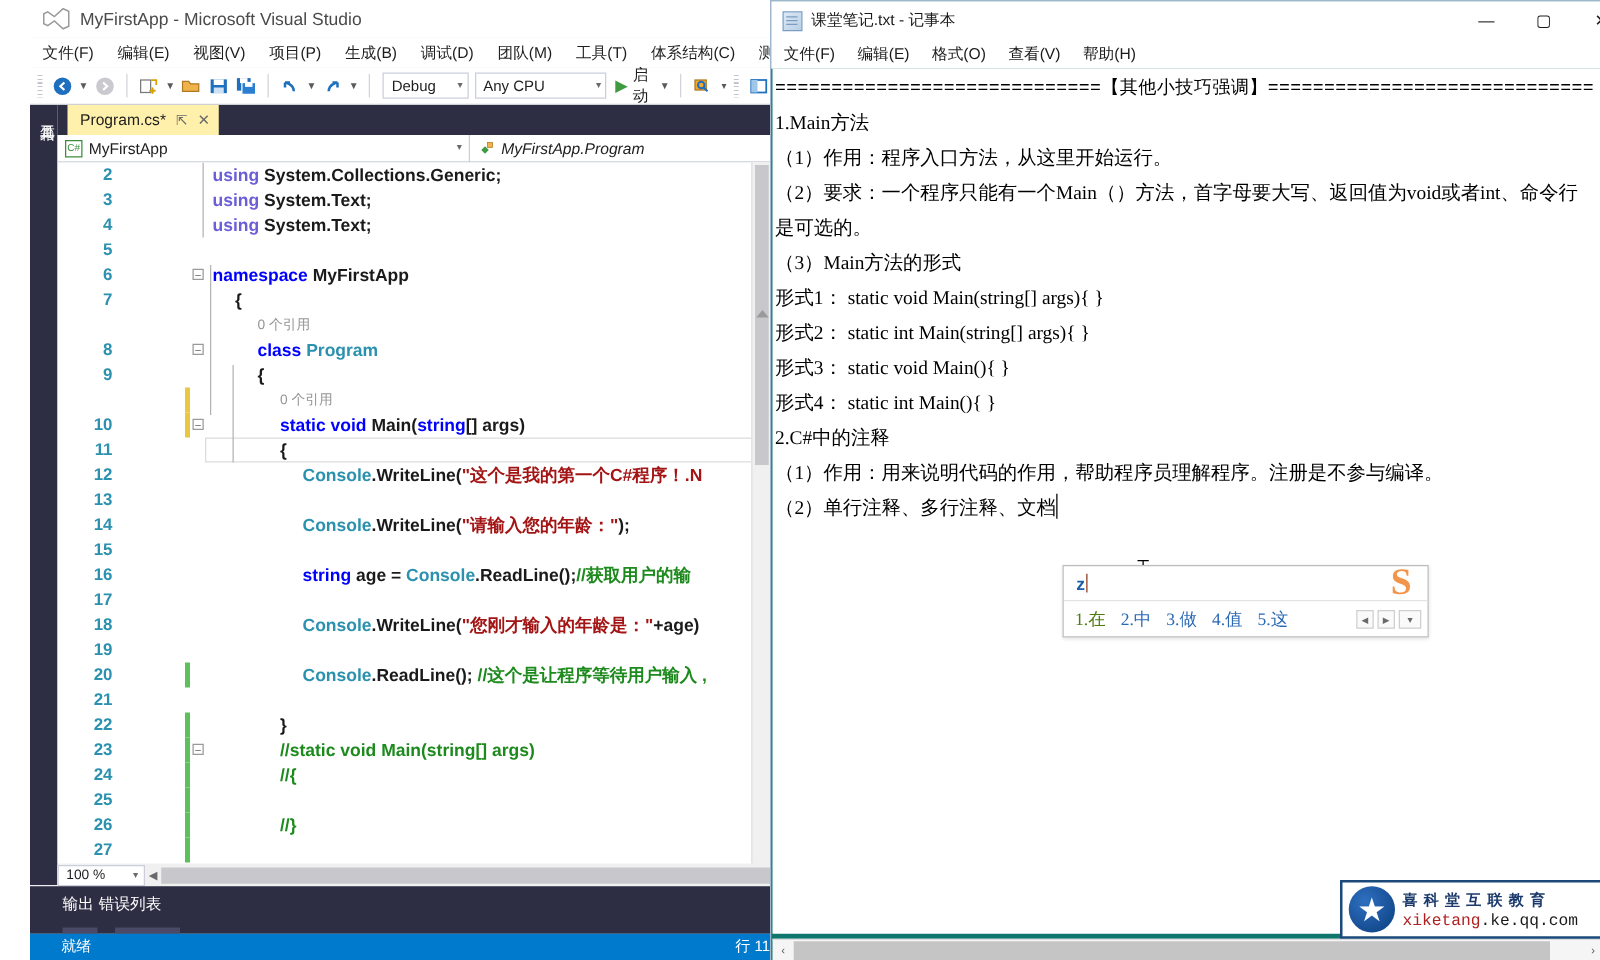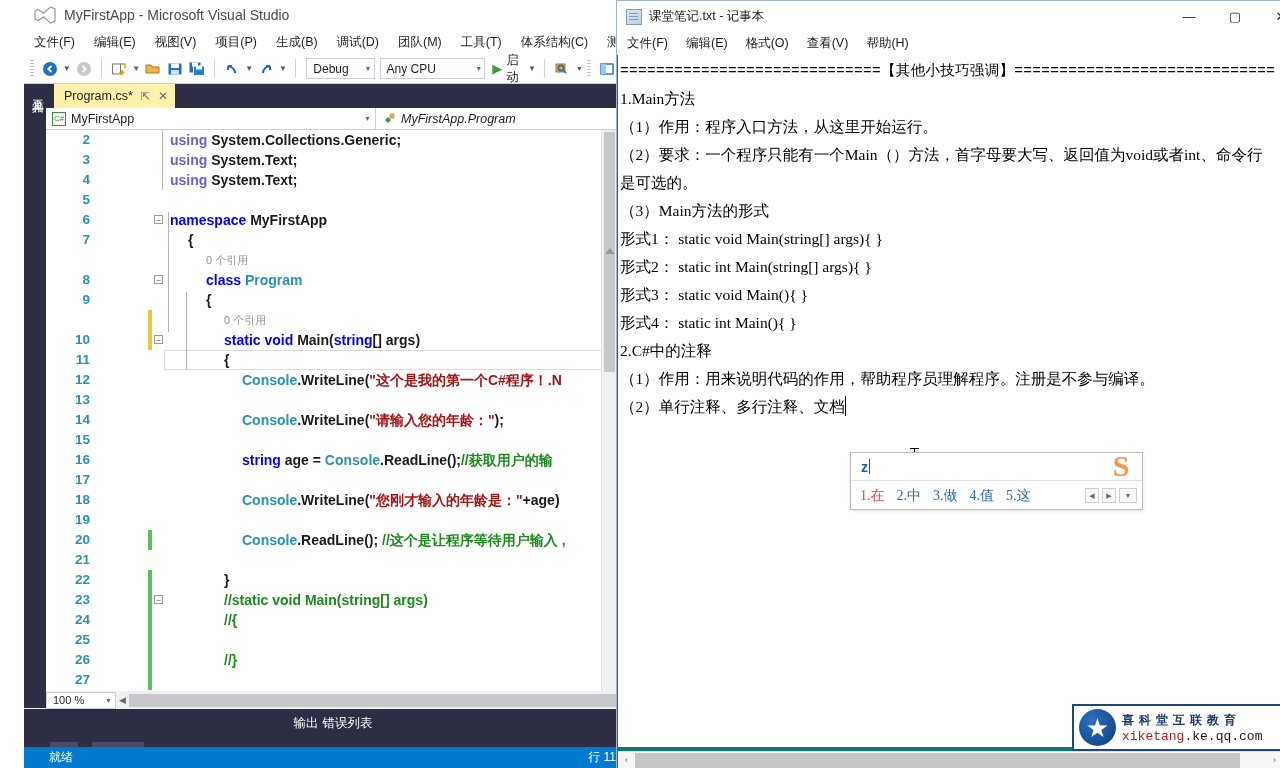--- a/index.html
+++ b/index.html
@@ -167,21 +167,21 @@
   #vs-zoom .z-arrow { margin-left:auto; font-size:7px; color:#6a6a6a; }
   #vs-hscroll { flex:1; height:15px; background:#f0f0f0; display:flex; align-items:center; }
   #vs-hscroll .harrow { width:13px; text-align:center; font-size:9px; color:#6a6a6a; }
   #vs-hscroll .htrack { flex:1; height:13px; background:#c8c8cc; }
 
   
   #vs-bottom {
     position:absolute; left:0; top:709px; width:592px; height:38px;
     background:#2d2d44;
   }
-  #vs-bottom .btabs { display:flex; gap:4px; padding:6px 0 0 26px; font-size:12.5px; color:#ffffff;justify-content:center; }
+  #vs-bottom .btabs { display:flex; gap:4px; padding:6px 0 0 26px; font-size:12.5px; color:#ffffff; }
   #vs-bottom .bunder { position:absolute; left:26px; top:33px; display:flex; gap:14px; }
   #vs-bottom .bunder i { display:block; height:5px; background:#4a4a66; }
 
   #vs-status {
     position:absolute; left:0; top:747px; width:592px; height:21px;
     background:#007acc; color:#ffffff; font-size:12px;
     display:flex; align-items:center;
   }
   #vs-status .st-left { padding-left:25px; }
   #vs-status .st-right { margin-left:auto; }
@@ -270,21 +270,21 @@
     position:absolute; right:4px; top:-4px; width:34px; height:34px;
     font-size:30px; font-weight:bold; color:#f0822a;
     font-family:"Liberation Serif", serif; line-height:34px; text-align:center;
     opacity:0.85;
   }
   #ime-cands {
     height:29px; display:flex; align-items:center; padding-left:9px; gap:12px;
     font-size:14px; font-family:"Liberation Serif", serif;
   }
   .cand { white-space:nowrap; color:#2a6ab5; }
-  .cand.first { color:#ef4444; }
+  .cand.first { color:#4d7c0f; }
   .cand .num { font-family:"Liberation Serif", serif; }
   #ime-nav { margin-left:auto; display:flex; align-items:center; gap:3px; padding-right:5px; }
   .ime-navbtn {
     width:14px;height:15px;border:1px solid #cfcfcf;background:#fafafa;
     display:flex;align-items:center;justify-content:center;font-size:7px;color:#6a6a6a;
   }
   .ime-navbtn.wide { width:18px; }
 
   
   #np-cursor {

